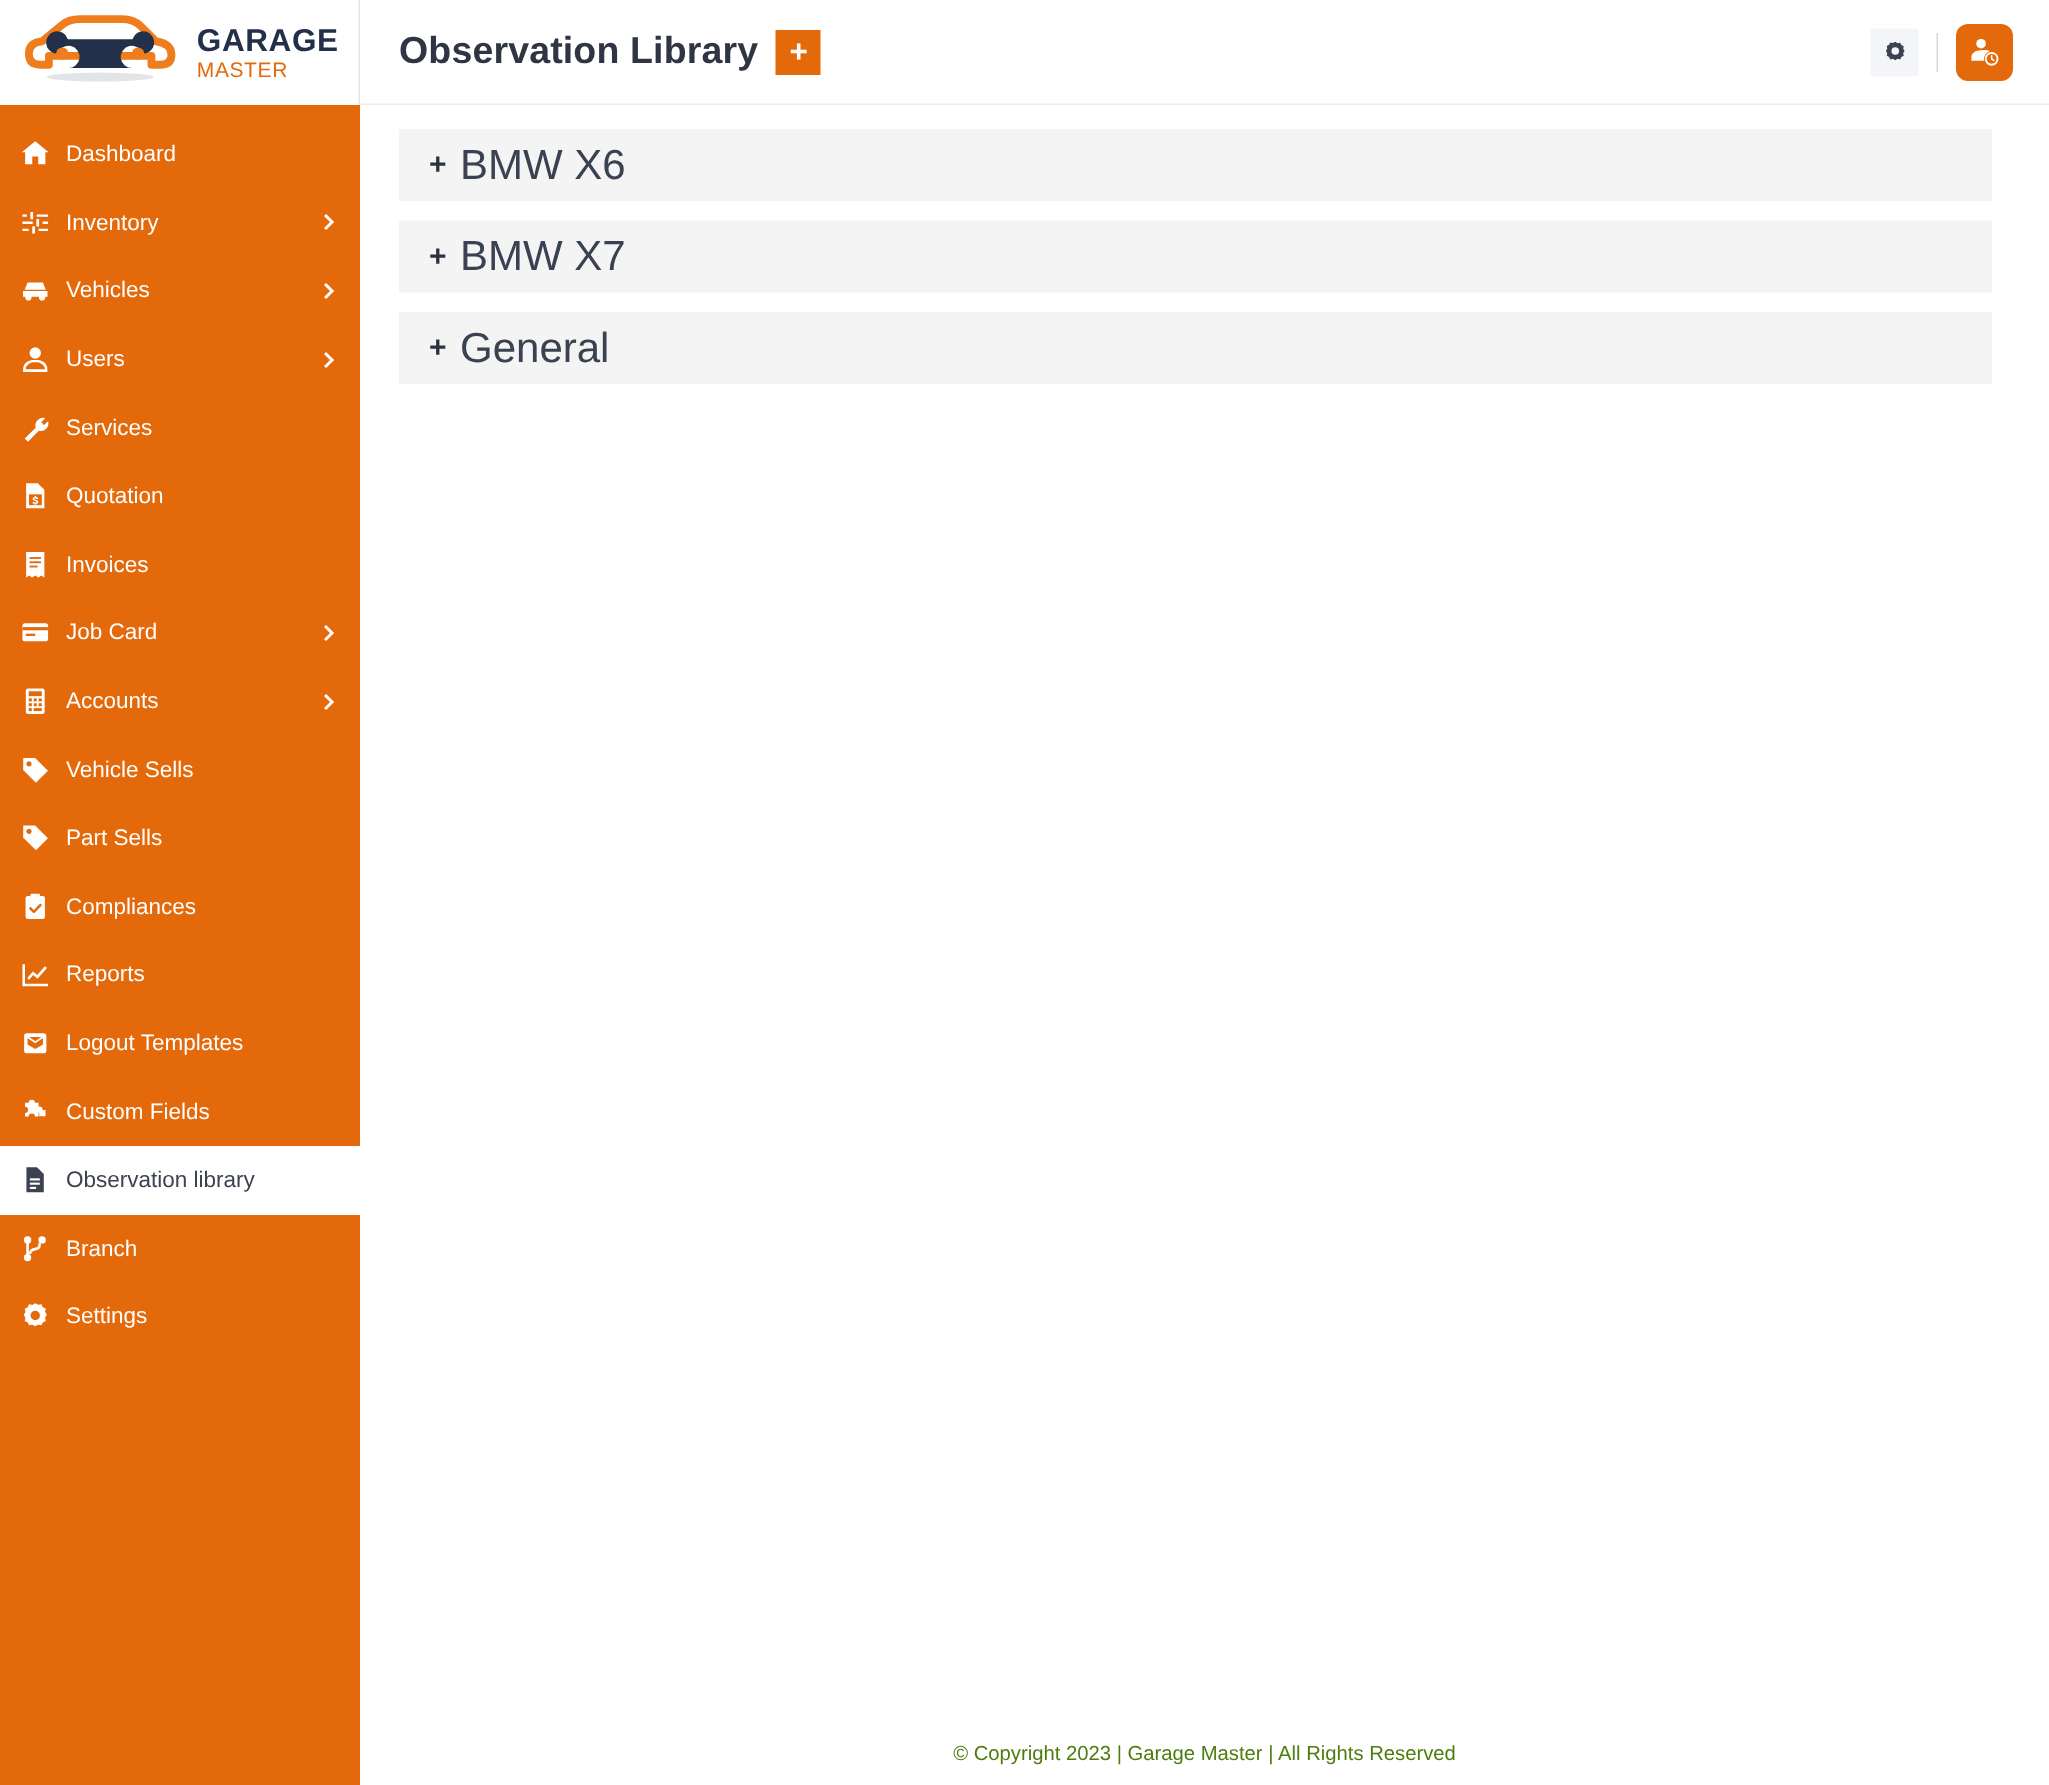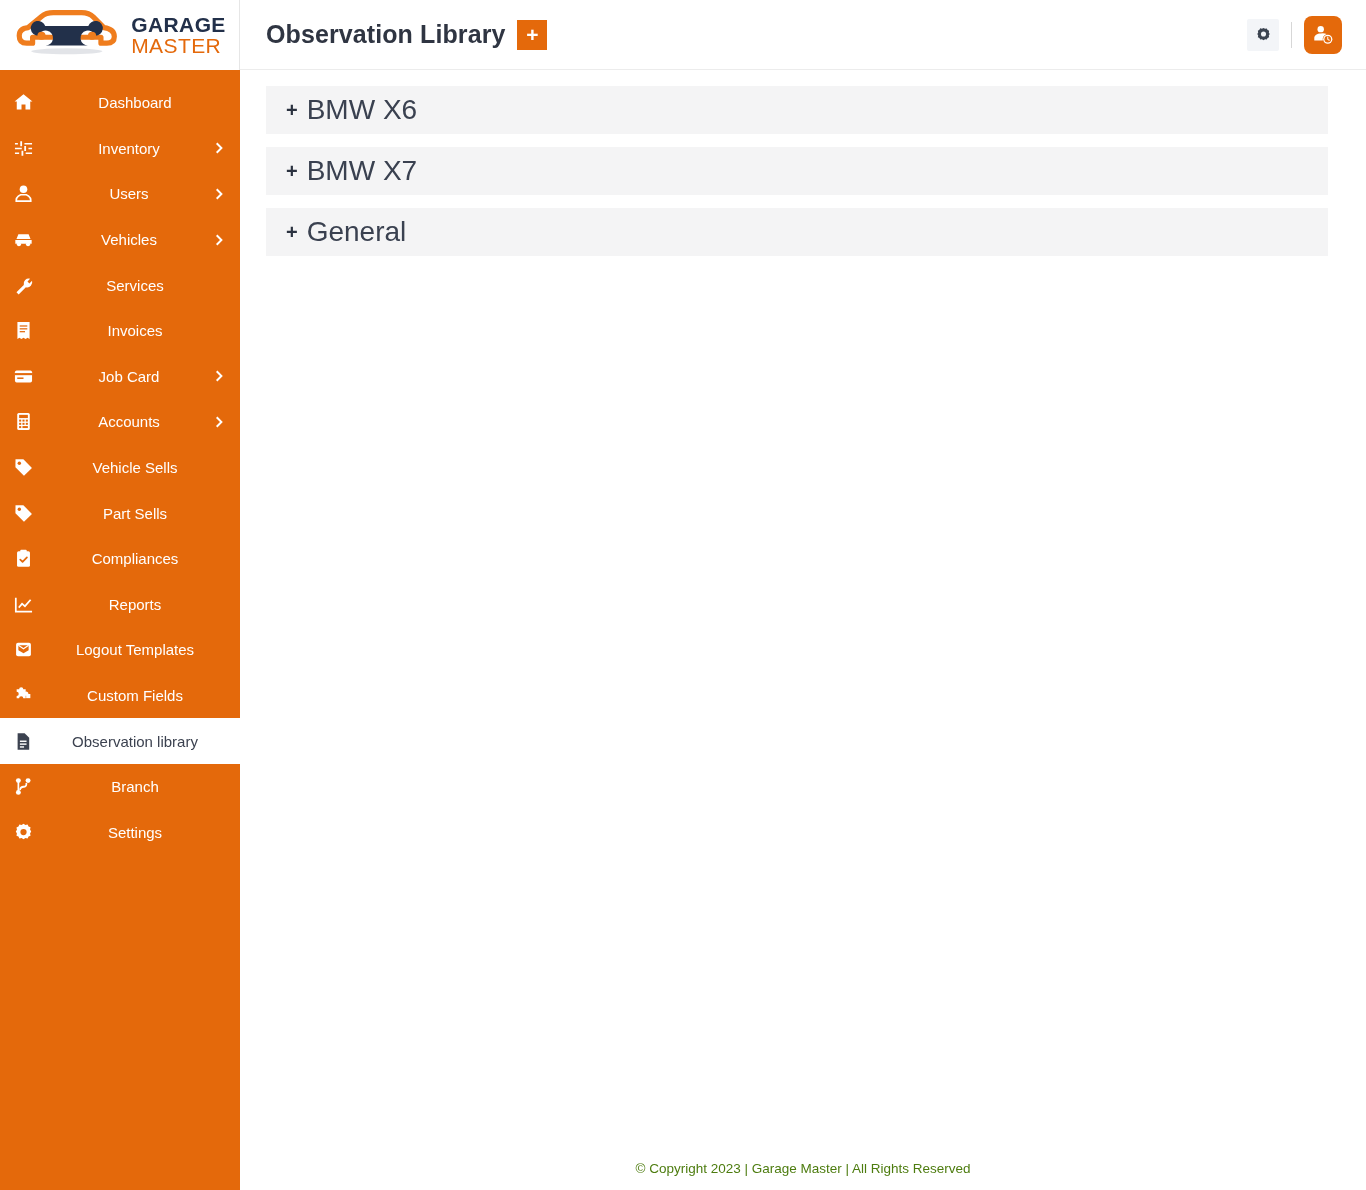--- a/index.html
+++ b/index.html
@@ -24,30 +24,30 @@
     border-right:1px solid #e6e6e6;
     gap:6px; padding:0 6px;
   }
   .brand-logo { width:112px; height:52px; flex:none; }
   .brand-text { display:flex; flex-direction:column; line-height:1.02; }
   .brand-text .l1 {
     font-size:21px; font-weight:bold; letter-spacing:.4px;
     color:#22304a; font-family:"Liberation Sans", sans-serif;
   }
   .brand-text .l2 {
-    font-size:21px; font-weight:normal; letter-spacing:.4px;
+    font-size:14px; font-weight:normal; letter-spacing:.4px;
     color:#e4690b; font-family:"Liberation Sans", sans-serif;
   }
 
   .nav { flex:1; padding-top:10px; overflow:hidden; }
   .nav-item {
     display:flex; align-items:center;
     height:45.6px; padding:0 14px 0 14px;
     color:#ffffff; font-size:15px;
-    cursor:pointer; position:relative;text-align:center;
+    cursor:pointer; position:relative;
   }
   .nav-item .ico {
     width:26px; min-width:26px; height:20px;
     display:flex; align-items:center; justify-content:flex-start;
     margin-right:4px;
   }
   .nav-item .ico svg { display:block; }
   .nav-item .lbl { flex:1; white-space:nowrap; }
   .nav-item .caret {
     width:12px; height:12px; margin-left:auto; display:flex;
@@ -166,53 +166,63 @@
           <span class="lbl">Inventory</span>
           <span class="caret">
             <svg width="8" height="12" viewBox="0 0 8 12">
               <path d="M1.4 0.6L6.8 6l-5.4 5.4L0 10l4-4-4-4z"></path>
             </svg>
           </span>
         </div>
         <div class="nav-item">
           <span class="ico">
             <svg width="19" height="19" viewBox="0 0 20 20">
+              <path d="M4.6 4.6h10.8l2 5H2.6zM1.4 10.6h17.2v4H1.4z"></path>
+              <circle cx="5.2" cy="15" r="2.2"></circle>
+              <circle cx="14.8" cy="15" r="2.2"></circle>
+            </svg>
+          </span>
+          <span class="lbl">Vehicles</span>
+          <span class="caret">
+            <svg width="8" height="12" viewBox="0 0 8 12">
+              <path d="M1.4 0.6L6.8 6l-5.4 5.4L0 10l4-4-4-4z"></path>
+            </svg>
+          </span>
+        </div>
+        <div class="nav-item">
+          <span class="ico">
+            <svg width="19" height="19" viewBox="0 0 20 20">
               <circle cx="10" cy="5.6" r="4"></circle>
               <path d="M10 11c-4.3 0-7.6 2.6-7.6 5.9V18h15.2v-1.1C17.6 13.6 14.3 11 10 11z" fill="none" stroke="currentColor" stroke-width="1.8"></path>
             </svg>
           </span>
           <span class="lbl">Users</span>
           <span class="caret">
             <svg width="8" height="12" viewBox="0 0 8 12">
               <path d="M1.4 0.6L6.8 6l-5.4 5.4L0 10l4-4-4-4z"></path>
             </svg>
           </span>
         </div>
         <div class="nav-item">
           <span class="ico">
             <svg width="19" height="19" viewBox="0 0 20 20">
-              <path d="M4.6 4.6h10.8l2 5H2.6zM1.4 10.6h17.2v4H1.4z"></path>
-              <circle cx="5.2" cy="15" r="2.2"></circle>
-              <circle cx="14.8" cy="15" r="2.2"></circle>
-            </svg>
-          </span>
-          <span class="lbl">Vehicles</span>
-          <span class="caret">
-            <svg width="8" height="12" viewBox="0 0 8 12">
-              <path d="M1.4 0.6L6.8 6l-5.4 5.4L0 10l4-4-4-4z"></path>
-            </svg>
-          </span>
-        </div>
-        <div class="nav-item">
-          <span class="ico">
-            <svg width="19" height="19" viewBox="0 0 20 20">
               <path d="M17.2 3a5.4 5.4 0 0 0-6.9 6.6L2.6 17.2l2.3 2.3 7.6-7.7A5.4 5.4 0 0 0 19 5l-2.8 2.8-2-2L17 3z"></path>
             </svg>
           </span>
           <span class="lbl">Services</span>
+        </div>
+        <div class="nav-item">
+          <span class="ico">
+            <svg width="19" height="19" viewBox="0 0 20 20">
+              <path d="M3.6 1.2h8.2l4.6 4.6v13H3.6z"></path>
+              <rect x="5.6" y="9" width="9" height="7.6" fill="#e4690b"></rect>
+              <path d="M9.6 10.2h1v.7c.9.1 1.5.6 1.5 1.3h-1.2c0-.3-.3-.5-.8-.5s-.8.2-.8.5.3.4 1 .6c1.1.2 1.8.6 1.8 1.5 0 .8-.6 1.3-1.5 1.4v.7h-1v-.7c-1-.1-1.6-.6-1.6-1.4h1.2c0 .3.3.5.9.5s.9-.2.9-.5-.4-.5-1.1-.6c-1-.2-1.7-.6-1.7-1.4 0-.7.6-1.2 1.4-1.4z" fill="#fff"></path>
+            </svg>
+          </span>
+          <span class="lbl">Quotation</span>
         </div>
         <div class="nav-item">
           <span class="ico">
             <svg width="19" height="19" viewBox="0 0 20 20">
               <path d="M3.6 1h12.8v18l-2.1-1.4-2.1 1.4-2.2-1.4L7.8 19l-2.1-1.4L3.6 19z"></path>
               <rect x="6" y="4.6" width="8" height="1.3" fill="#e4690b"></rect>
               <rect x="6" y="7.6" width="8" height="1.3" fill="#e4690b"></rect>
               <rect x="6" y="10.6" width="5.6" height="1.3" fill="#e4690b"></rect>
             </svg>
           </span>

